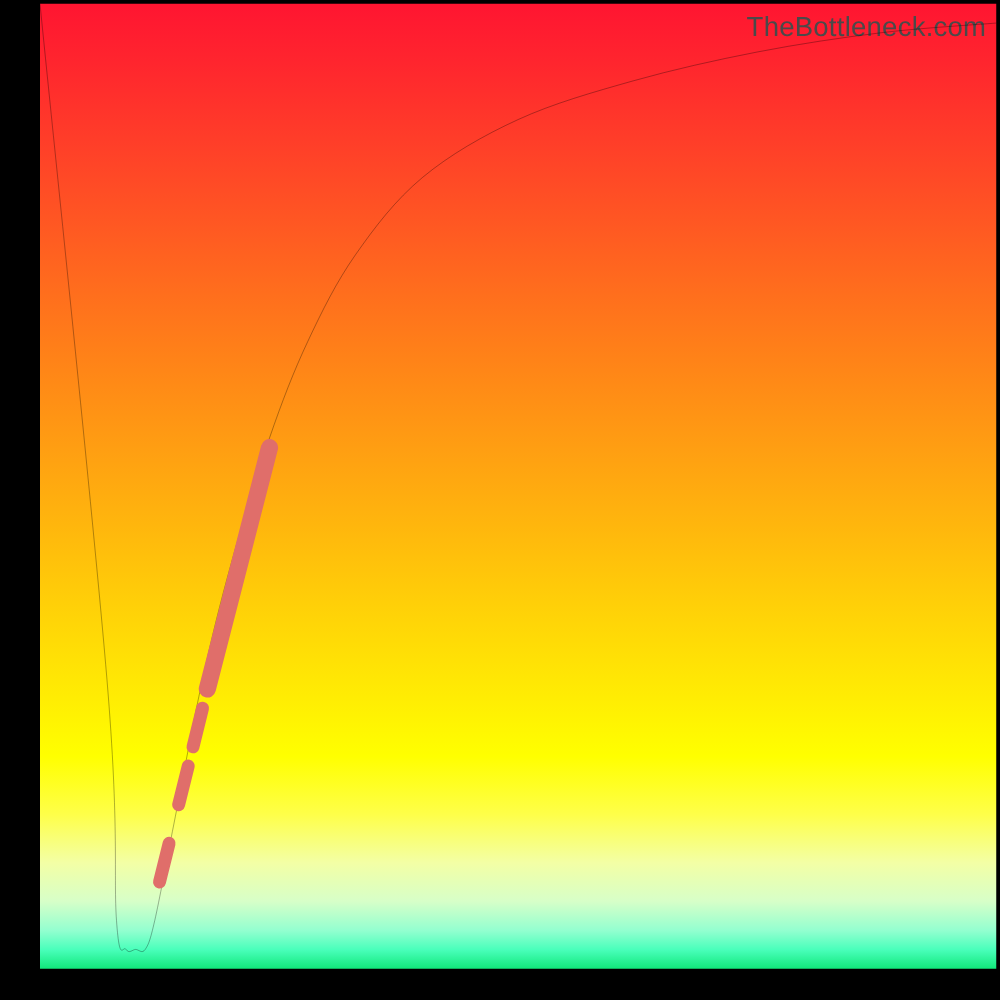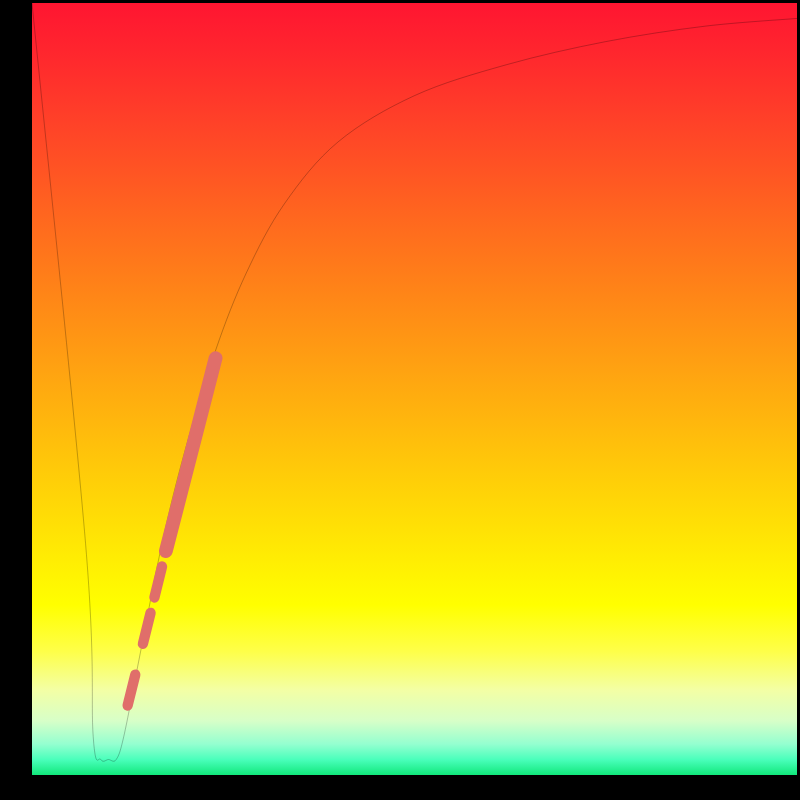--- a/index.html
+++ b/index.html
@@ -59,20 +59,21 @@
     top: 0;
     width: 765px;
     height: 772px;
   }
 </style>
 </head>
 <body>
 
 <div class="frame">
   <div class="plot">
+    <div class="watermark">TheBottleneck.com</div>
     <svg class="curve" viewBox="0 0 100 100" preserveAspectRatio="none">
       <path id="curve-path" fill="none" stroke="#000000" stroke-width="0.25" vector-effect="non-scaling-stroke" d="M 0 0 C 1.1666666666666667 11.666666666666666, 5.666666666666667 54.166666666666664, 7 70 C 8.333333333333334 85.83333333333333, 7.666666666666667 90.33333333333333, 8 95 C 8.333333333333334 99.66666666666667, 8.666666666666666 97.5, 9 98 C 9.333333333333334 98.5, 9.666666666666666 98, 10 98 C 10.333333333333334 98, 10.666666666666666 98.5, 11 98 C 11.333333333333334 97.5, 11.5 97.16666666666667, 12 95 C 12.5 92.83333333333333, 13.166666666666666 89.16666666666667, 14 85 C 14.833333333333334 80.83333333333333, 16 74.5, 17 70 C 18 65.5, 18.833333333333332 62.166666666666664, 20 58 C 21.166666666666668 53.833333333333336, 22.666666666666668 48.833333333333336, 24 45 C 25.333333333333332 41.166666666666664, 26.5 38.166666666666664, 28 35 C 29.5 31.833333333333332, 31 28.833333333333332, 33 26 C 35 23.166666666666668, 37.166666666666664 20.333333333333332, 40 18 C 42.833333333333336 15.666666666666666, 46.333333333333336 13.666666666666666, 50 12 C 53.666666666666664 10.333333333333334, 57.833333333333336 9.166666666666666, 62 8 C 66.16666666666667 6.833333333333333, 70.66666666666667 5.833333333333333, 75 5 C 79.33333333333333 4.166666666666667, 83.83333333333333 3.5, 88 3 C 92.16666666666667 2.5, 98 2.1666666666666665, 100 2"></path>
       <g id="highlights">
           <line x1="12.5" y1="91" x2="13.5" y2="87" stroke="#e06e6a" stroke-width="1.35" stroke-linecap="round"></line>
           <line x1="14.5" y1="83" x2="15.5" y2="79" stroke="#e06e6a" stroke-width="1.35" stroke-linecap="round"></line>
           <line x1="16" y1="77" x2="17" y2="73" stroke="#e06e6a" stroke-width="1.35" stroke-linecap="round"></line>
           <line x1="17.5" y1="71" x2="24" y2="46" stroke="#e06e6a" stroke-width="1.8" stroke-linecap="round"></line>
         </g>
     </svg>
   </div>

